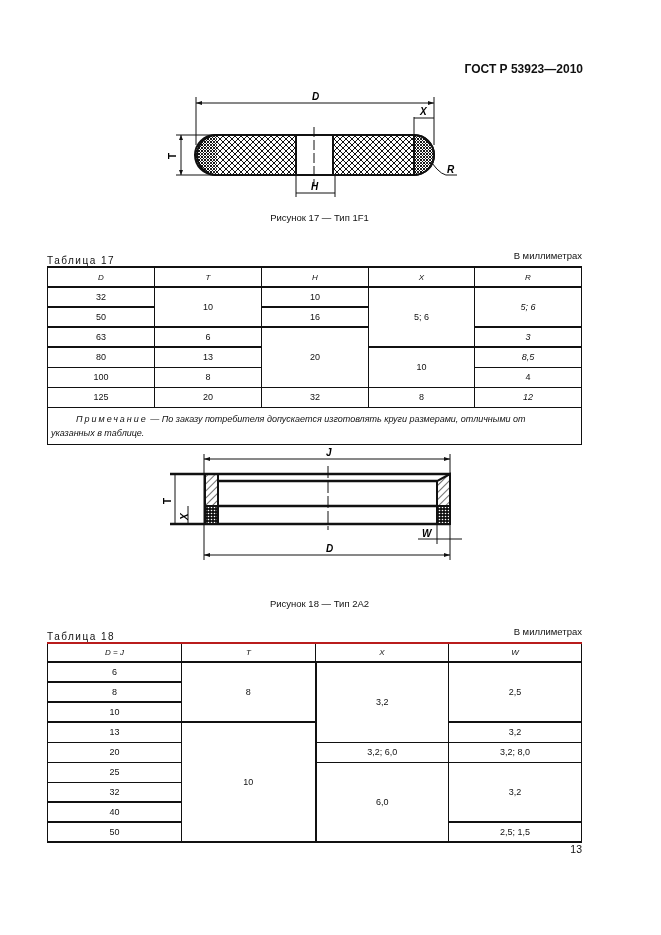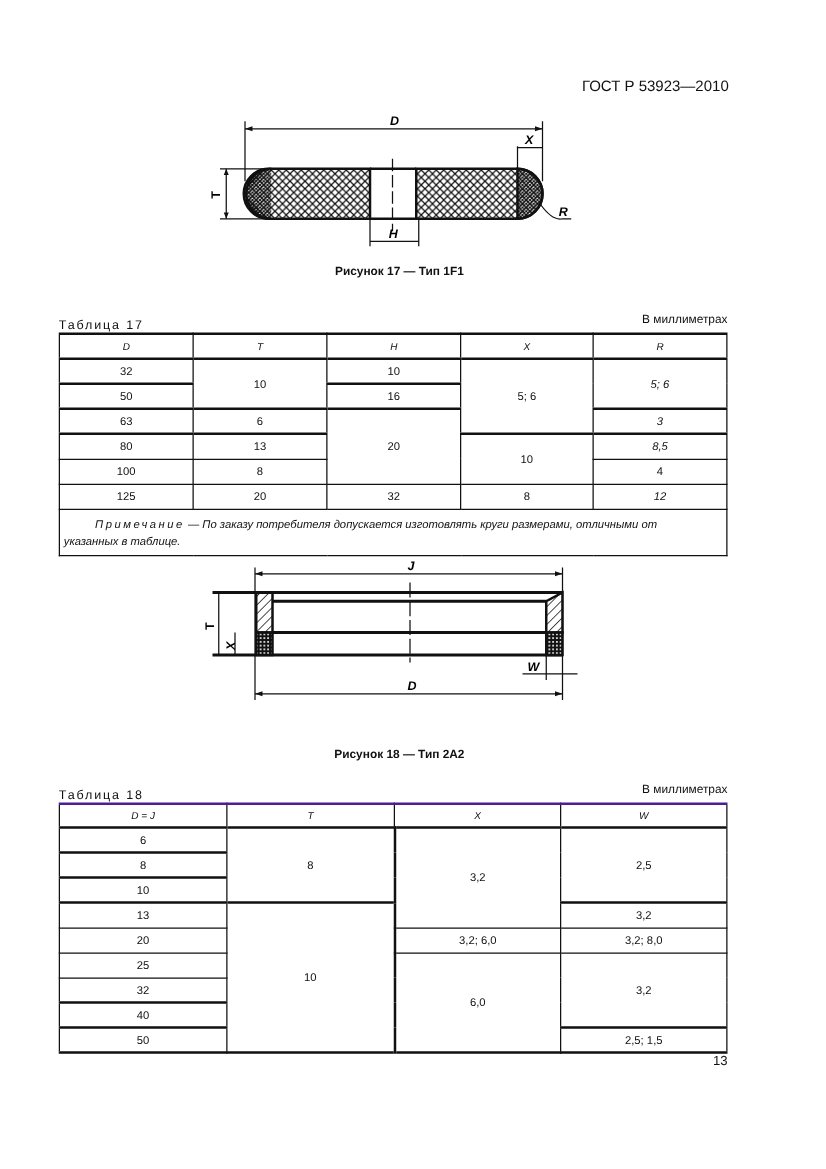--- a/index.html
+++ b/index.html
@@ -1,20 +1,20 @@
 <!DOCTYPE html>
 <html><head>
 <meta charset="utf-8">
 <style>
   * { box-sizing: border-box; margin: 0; padding: 0; }
   html, body { width: 661px; height: 935px; background: #fff; }
   body { position: relative; font-family: "Liberation Sans", sans-serif; color: #111; overflow: hidden; }
   .abs { position: absolute; }
-  .std { top: 62px; right: 78px; font-weight: normal; font-size: 12px; }
-  .caption { width: 639px; left: 0; text-align: center; font-size: 9.5px; font-weight: bold; }
+  .std { top: 62px; right: 78px; font-weight: bold; font-size: 12px; }
+  .caption { width: 639px; left: 0; text-align: center; font-size: 9.5px; }
   .tlabel { left: 47px; font-size: 10px; letter-spacing: 1.5px; margin-top: 18px; }
   .units { right: 79px; font-size: 9.5px; }
   table { border-collapse: collapse; position: absolute; table-layout: fixed; }
   td { border: 1px solid #111; text-align: center; font-size: 9px; vertical-align: middle; padding: 0; }
   td.h { font-style: italic; font-size: 8px; }
   .thickT { border-top: 2.5px solid #111; }
   .note { text-align: left; font-style: italic; font-size: 9px; padding: 4px 15px 4px 3px; line-height: 14px; }
   .note .sp { letter-spacing: 2px; }
   .pagenum { right: 79px; top: 843px; font-size: 10.5px; }
   svg text { font-family: "Liberation Sans", sans-serif; }
@@ -183,21 +183,21 @@
 <div class="abs units" style="top:626px">В миллиметрах</div>
 
 <table style="left:47px;top:642px;width:534px;">
   <colgroup>
       <col style="width:134px">
       <col style="width:134px">
       <col style="width:133px">
       <col style="width:133px">
     </colgroup>
   <tbody>
-      <tr style="height:19px;border-top:2px solid #4c1d95">
+      <tr style="height:19px;border-top:2px solid #b91c1c">
     <td class="h">D = J</td>
     <td class="h">T</td>
     <td class="h">X</td>
     <td class="h">W</td>
   </tr>
   <tr style="height:20px">
     <td class="thickT">6</td>
     <td class="thickT" rowspan="3" style="border-right:2px solid #111">8</td>
     <td class="thickT" rowspan="4">3,2</td>
     <td class="thickT" rowspan="3">2,5</td>

